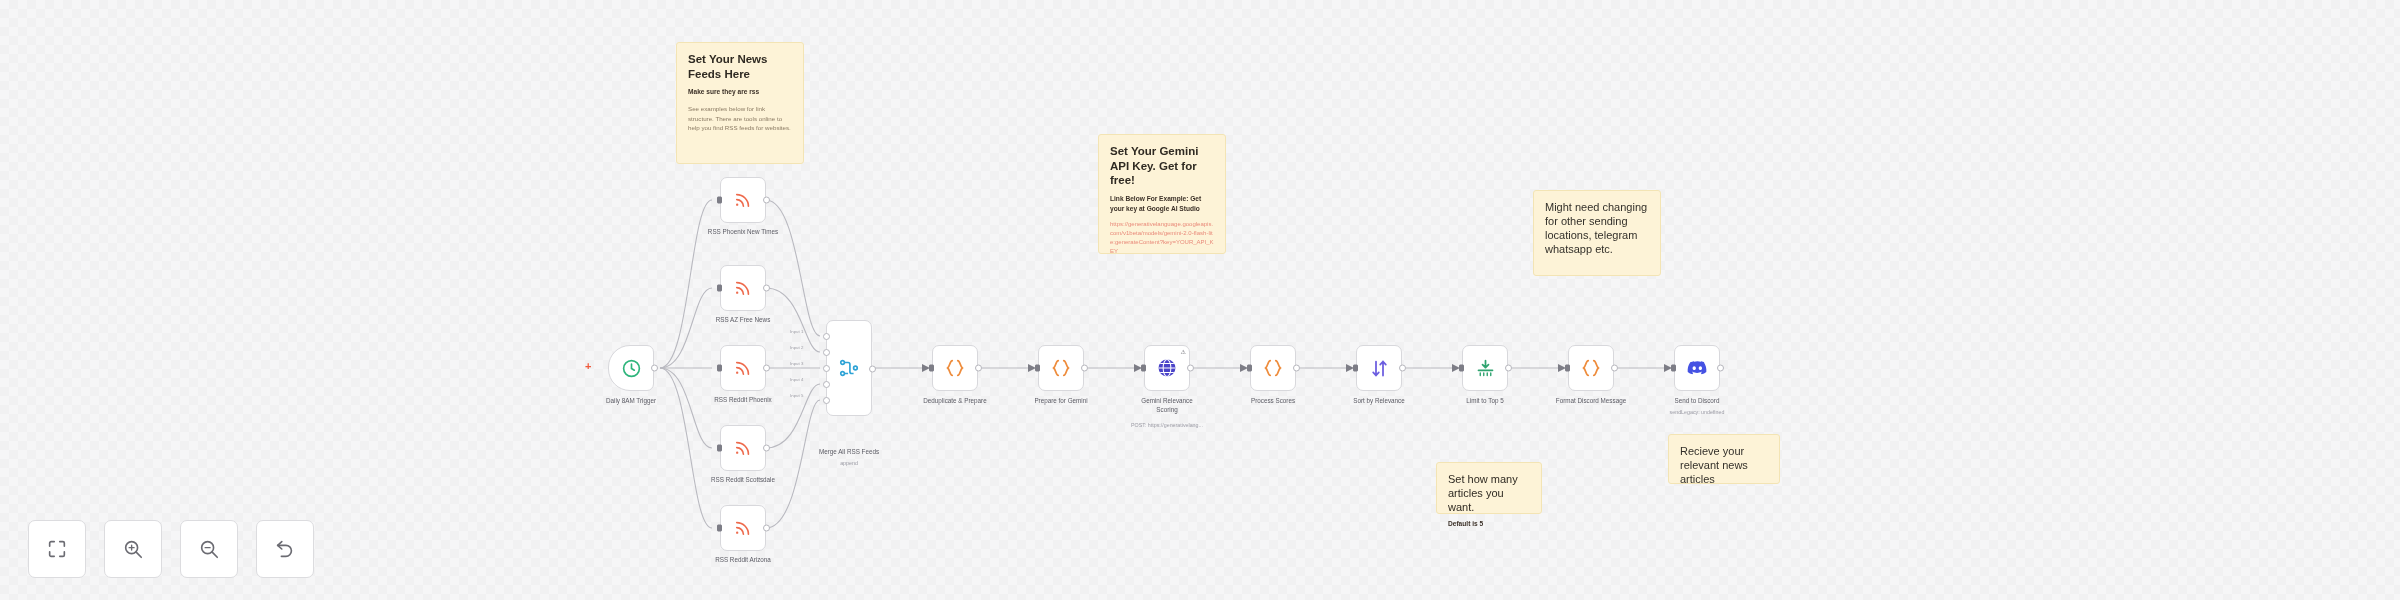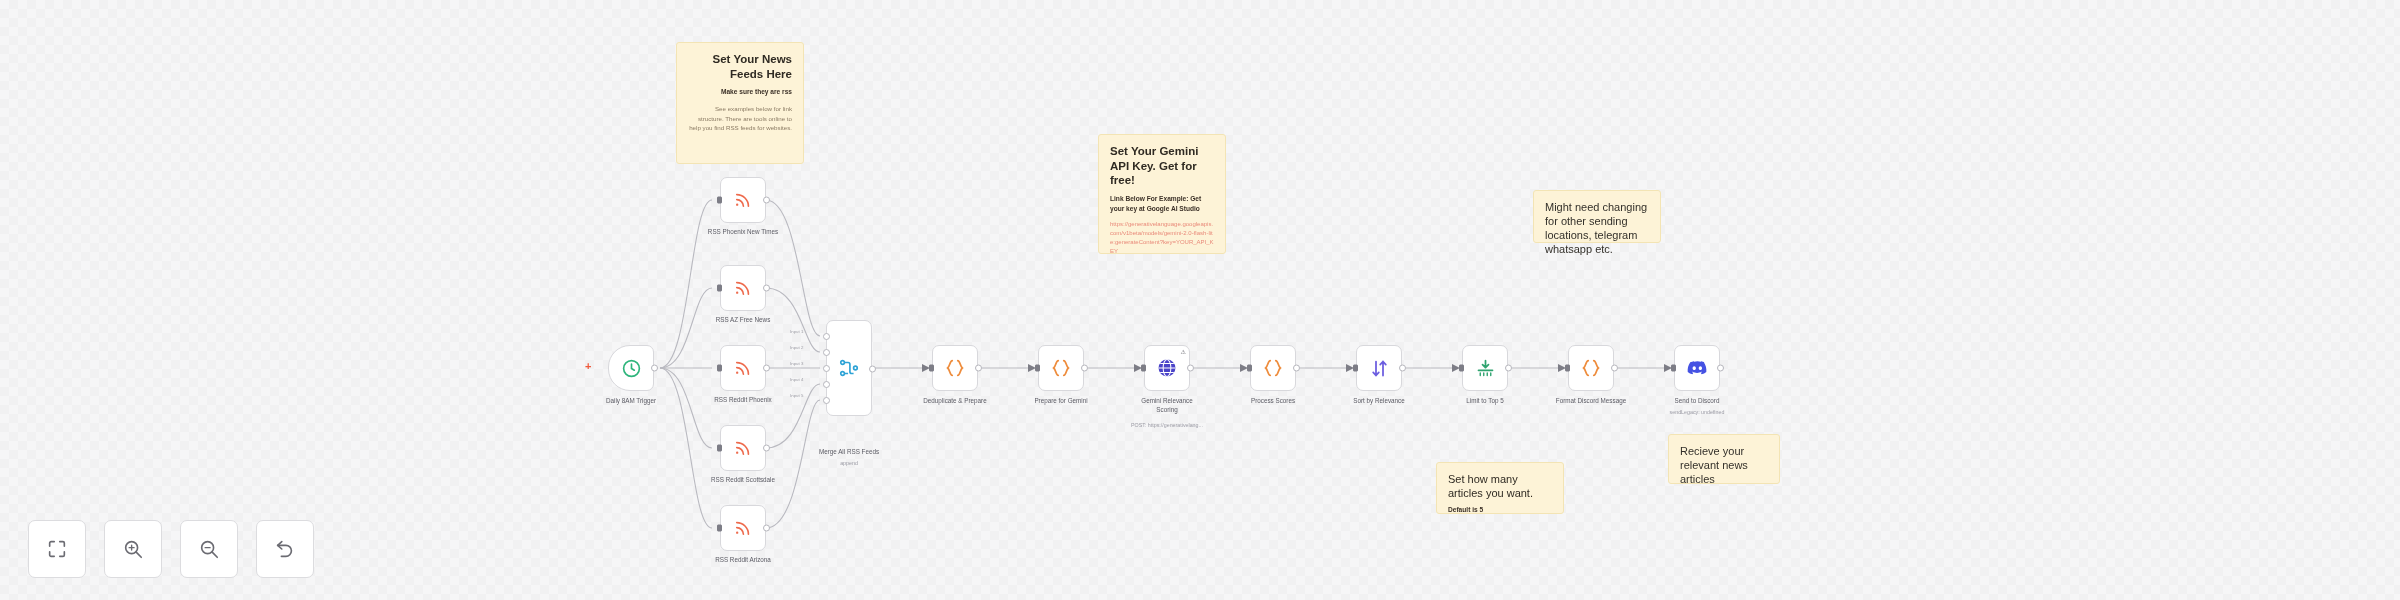--- a/index.html
+++ b/index.html
@@ -149,37 +149,37 @@
       <polygon points="1028,364 1036,368 1028,372"></polygon>
       <polygon points="1134,364 1142,368 1134,372"></polygon>
       <polygon points="1240,364 1248,368 1240,372"></polygon>
       <polygon points="1346,364 1354,368 1346,372"></polygon>
       <polygon points="1452,364 1460,368 1452,372"></polygon>
       <polygon points="1558,364 1566,368 1558,372"></polygon>
       <polygon points="1664,364 1672,368 1664,372"></polygon>
     </g>
   </svg>
 
-  <div class="sticky" style="left:676px; top:42px; width:128px; height:122px;text-align:right;">
+  <div class="sticky" style="left:676px; top:42px; width:128px; height:122px;">
     <div class="s-title">Set Your News Feeds Here</div>
     <div class="s-sub">Make sure they are rss</div>
     <div class="s-body">See examples below for link structure. There are tools online to help you find RSS feeds for websites.</div>
   </div>
 
   <div class="sticky" style="left:1098px; top:134px; width:128px; height:120px;">
     <div class="s-title">Set Your Gemini API Key. Get for free!</div>
     <div class="s-sub">Link Below For Example: Get your key at Google AI Studio</div>
     <div class="s-link">https://generativelanguage.googleapis.com/v1beta/models/gemini-2.0-flash-lite:generateContent?key=YOUR_API_KEY</div>
   </div>
 
-  <div class="sticky plain" style="left:1533px; top:190px; width:128px; height:53px;">
+  <div class="sticky plain" style="left:1533px; top:190px; width:128px; height:86px;">
     <div class="s-title">Might need changing for other sending locations, telegram whatsapp etc.</div>
   </div>
 
-  <div class="sticky" style="left:1436px; top:462px; width:128px; height:52px;">
+  <div class="sticky" style="left:1436px; top:462px; width:106px; height:52px;">
     <div class="s-title" style="font-weight:400;font-size:11px;margin-bottom:5px;">Set how many articles you want.</div>
     <div class="s-sub" style="margin-bottom:0;">Default is 5</div>
   </div>
 
   <div class="sticky plain" style="left:1668px; top:434px; width:112px; height:50px;">
     <div class="s-title">Recieve your relevant news articles</div>
   </div>
 
   <div class="redplus" style="left:585px; top:360px;">+</div>
 

